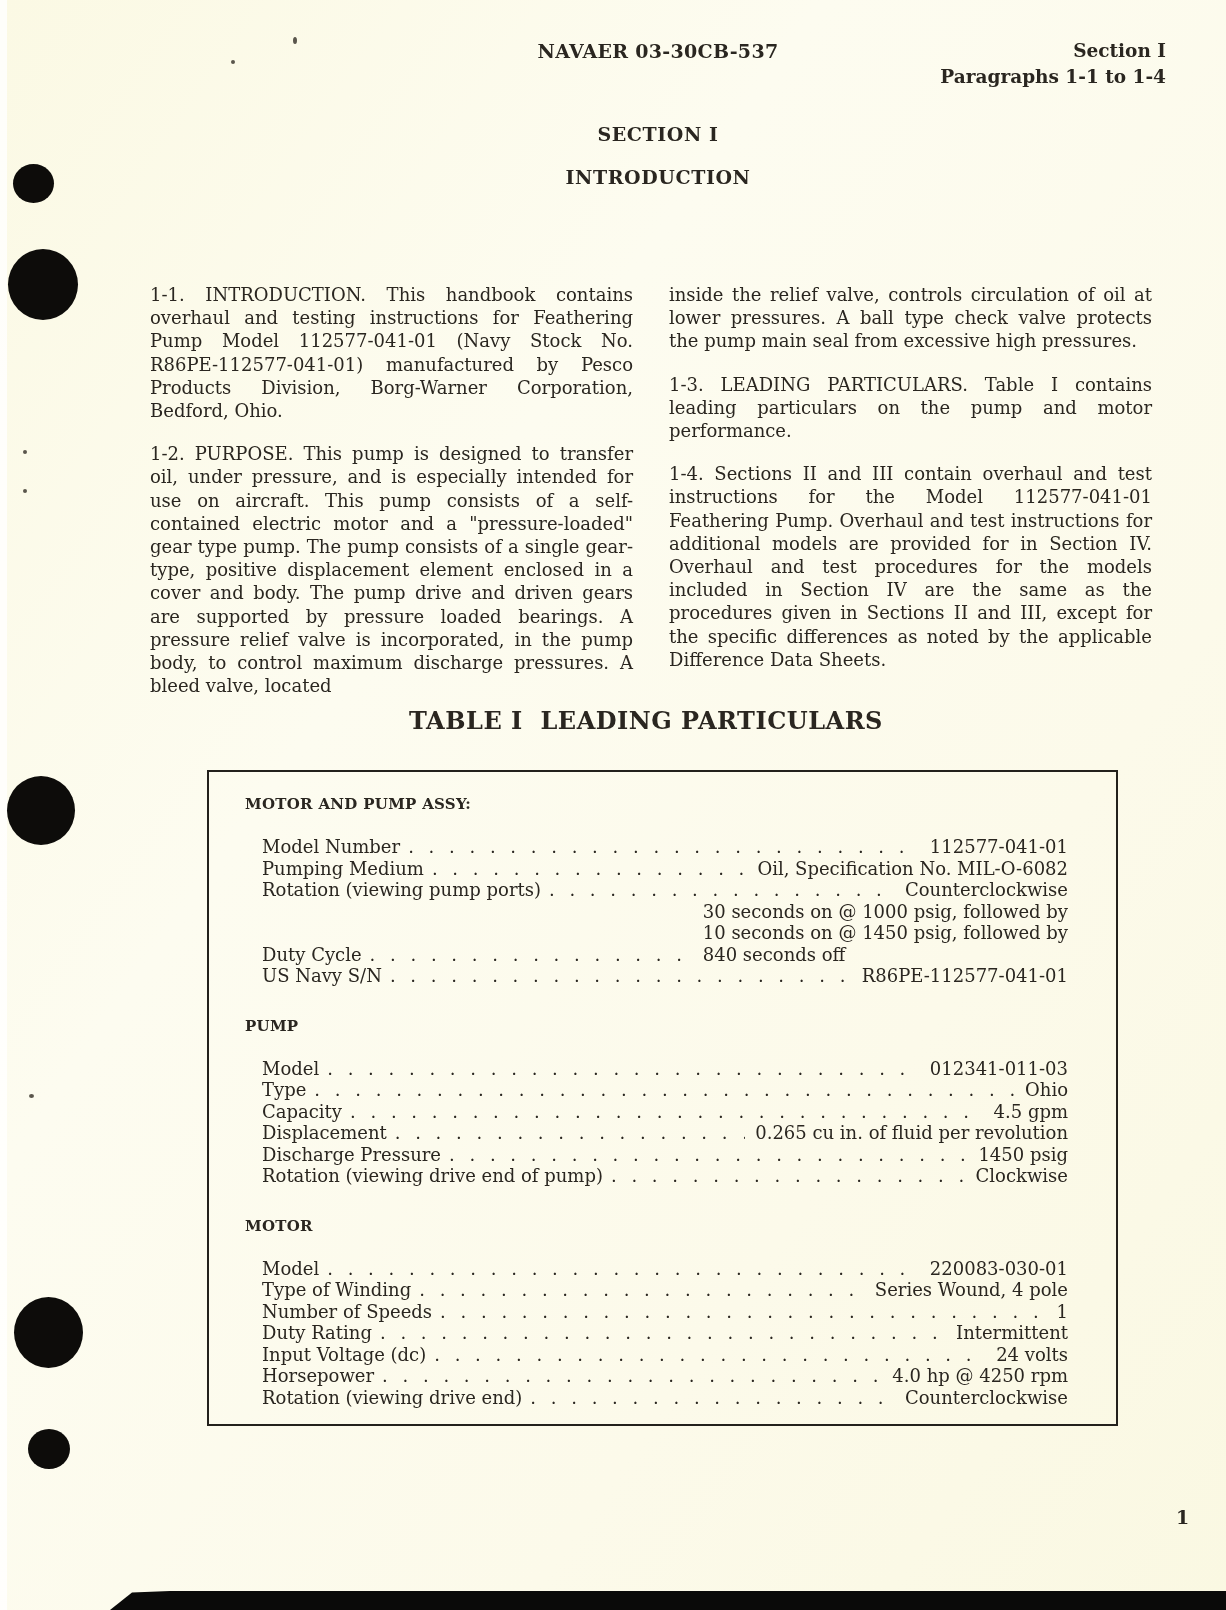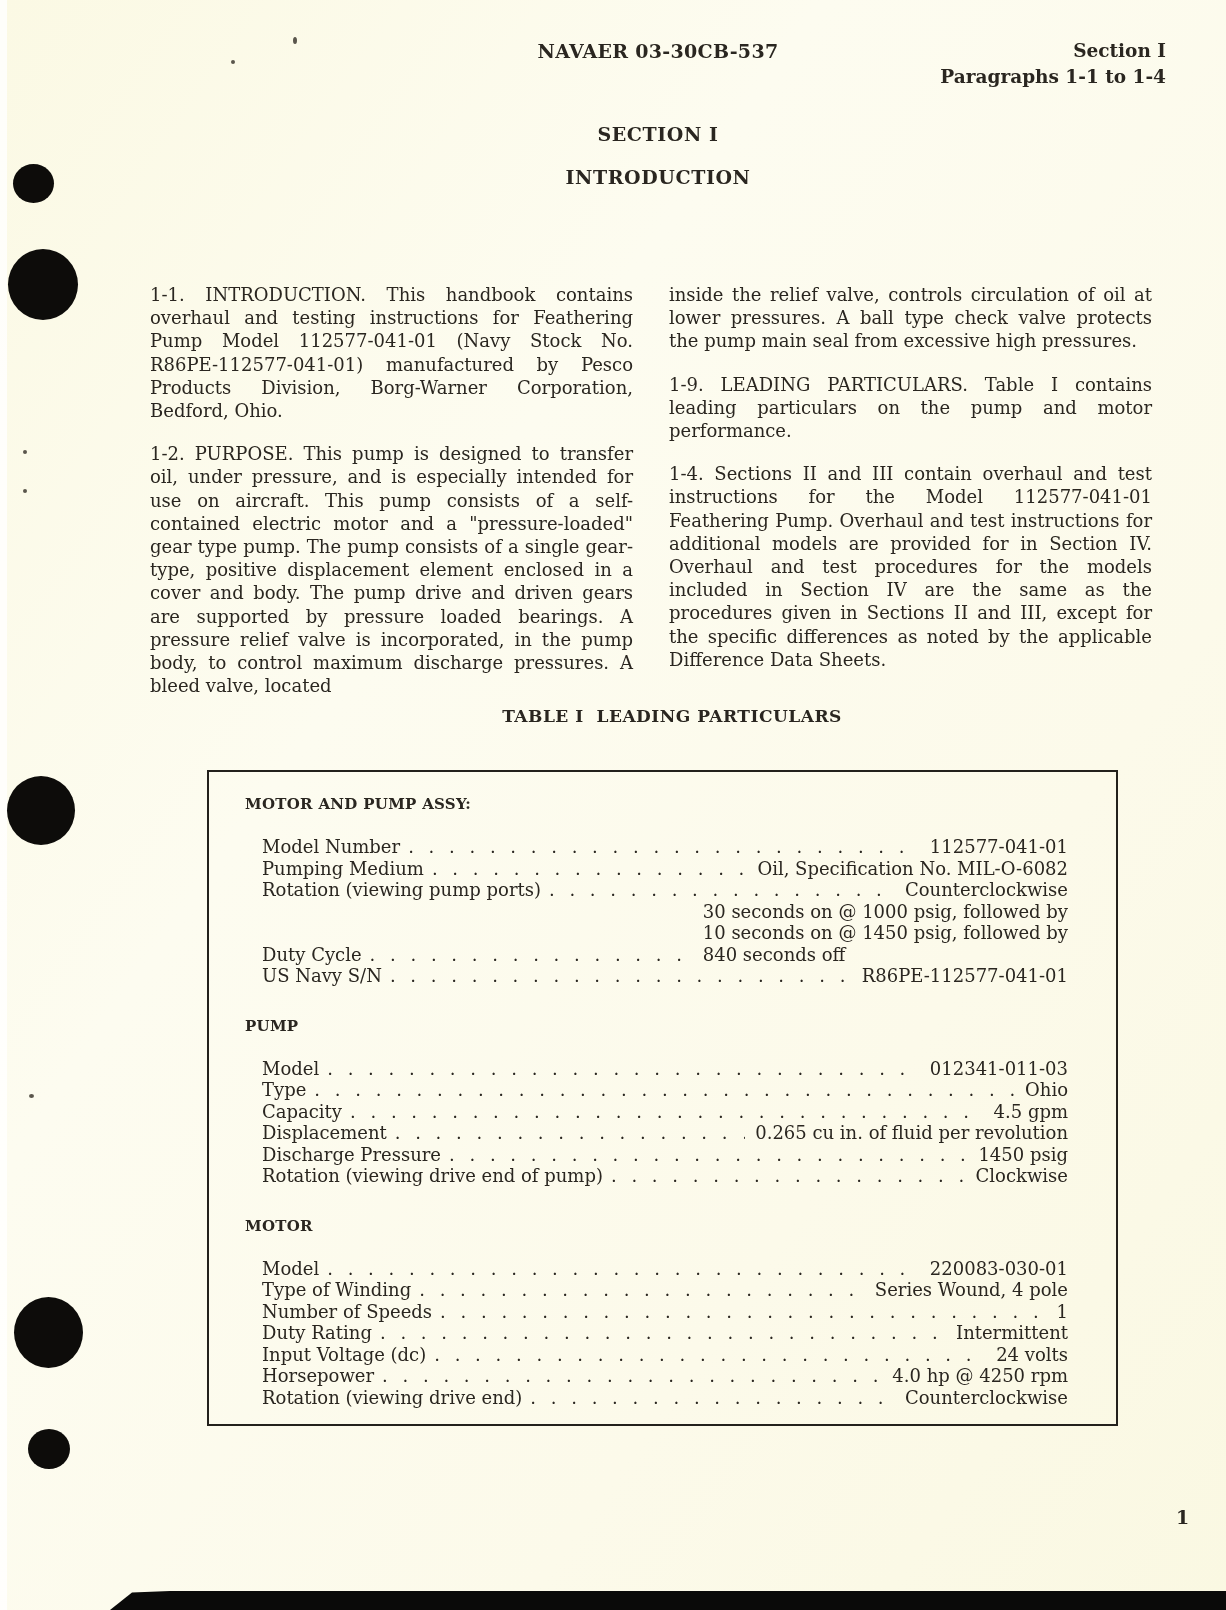--- a/index.html
+++ b/index.html
@@ -49,22 +49,22 @@
   .section-subtitle{ top:166px; }
 
   .columns {
     position:absolute; left:150px; top:283px; width:1016px;
     display:flex; gap:36px;
   }
   .col { width:483px; font-size:18px; line-height:23.2px; text-align:justify; }
   .col p { margin:0 0 20px 0; }
 
   .table-title {
-    position:absolute; left:164px; top:706px; width:1016px;
-    text-align:center; font-weight:bold; font-size:17px; letter-spacing:.5px;
+    position:absolute; left:138px; top:706px; width:1016px;
+    text-align:center; font-weight:bold; font-size:24px; letter-spacing:.5px;
   }
 
   .table-box {
     position:absolute; left:207px; top:770px; width:911px; height:656px;
     border:2px solid #23211c; box-sizing:border-box;
     padding:21px 48px 0 36px;
   }
   .t-section + .t-section { margin-top:28px; }
   .t-heading { font-weight:bold; font-size:15px; line-height:22px; letter-spacing:.3px; margin-bottom:21px; }
   .t-rows { margin-left:17px; }
@@ -116,21 +116,21 @@
   <div class="section-title">SECTION I</div>
   <div class="section-subtitle">INTRODUCTION</div>
 
   <div class="columns">
     <div class="col">
       <p>1-1. INTRODUCTION. This handbook contains overhaul and testing instructions for Feathering Pump Model 112577-041-01 (Navy Stock No. R86PE-112577-041-01) manufactured by Pesco Products Division, Borg-Warner Corporation, Bedford, Ohio.</p>
       <p>1-2. PURPOSE. This pump is designed to transfer oil, under pressure, and is especially intended for use on aircraft. This pump consists of a self-contained electric motor and a "pressure-loaded" gear type pump. The pump consists of a single gear-type, positive displacement element enclosed in a cover and body. The pump drive and driven gears are supported by pressure loaded bearings. A pressure relief valve is incorporated, in the pump body, to control maximum discharge pressures. A bleed valve, located</p>
     </div>
     <div class="col">
       <p>inside the relief valve, controls circulation of oil at lower pressures. A ball type check valve protects the pump main seal from excessive high pressures.</p>
-      <p>1-9. LEADING PARTICULARS. Table I contains leading particulars on the pump and motor performance.</p>
+      <p>1-3. LEADING PARTICULARS. Table I contains leading particulars on the pump and motor performance.</p>
       <p>1-4. Sections II and III contain overhaul and test instructions for the Model 112577-041-01 Feathering Pump. Overhaul and test instructions for additional models are provided for in Section IV. Overhaul and test procedures for the models included in Section IV are the same as the procedures given in Sections II and III, except for the specific differences as noted by the applicable Difference Data Sheets.</p>
     </div>
   </div>
 
   <div class="table-title">TABLE I&nbsp;&nbsp;LEADING PARTICULARS</div>
 
   <div class="table-box">
     <div class="t-sections">
         <div class="t-section">
           <div class="t-heading">MOTOR AND PUMP ASSY:</div>

